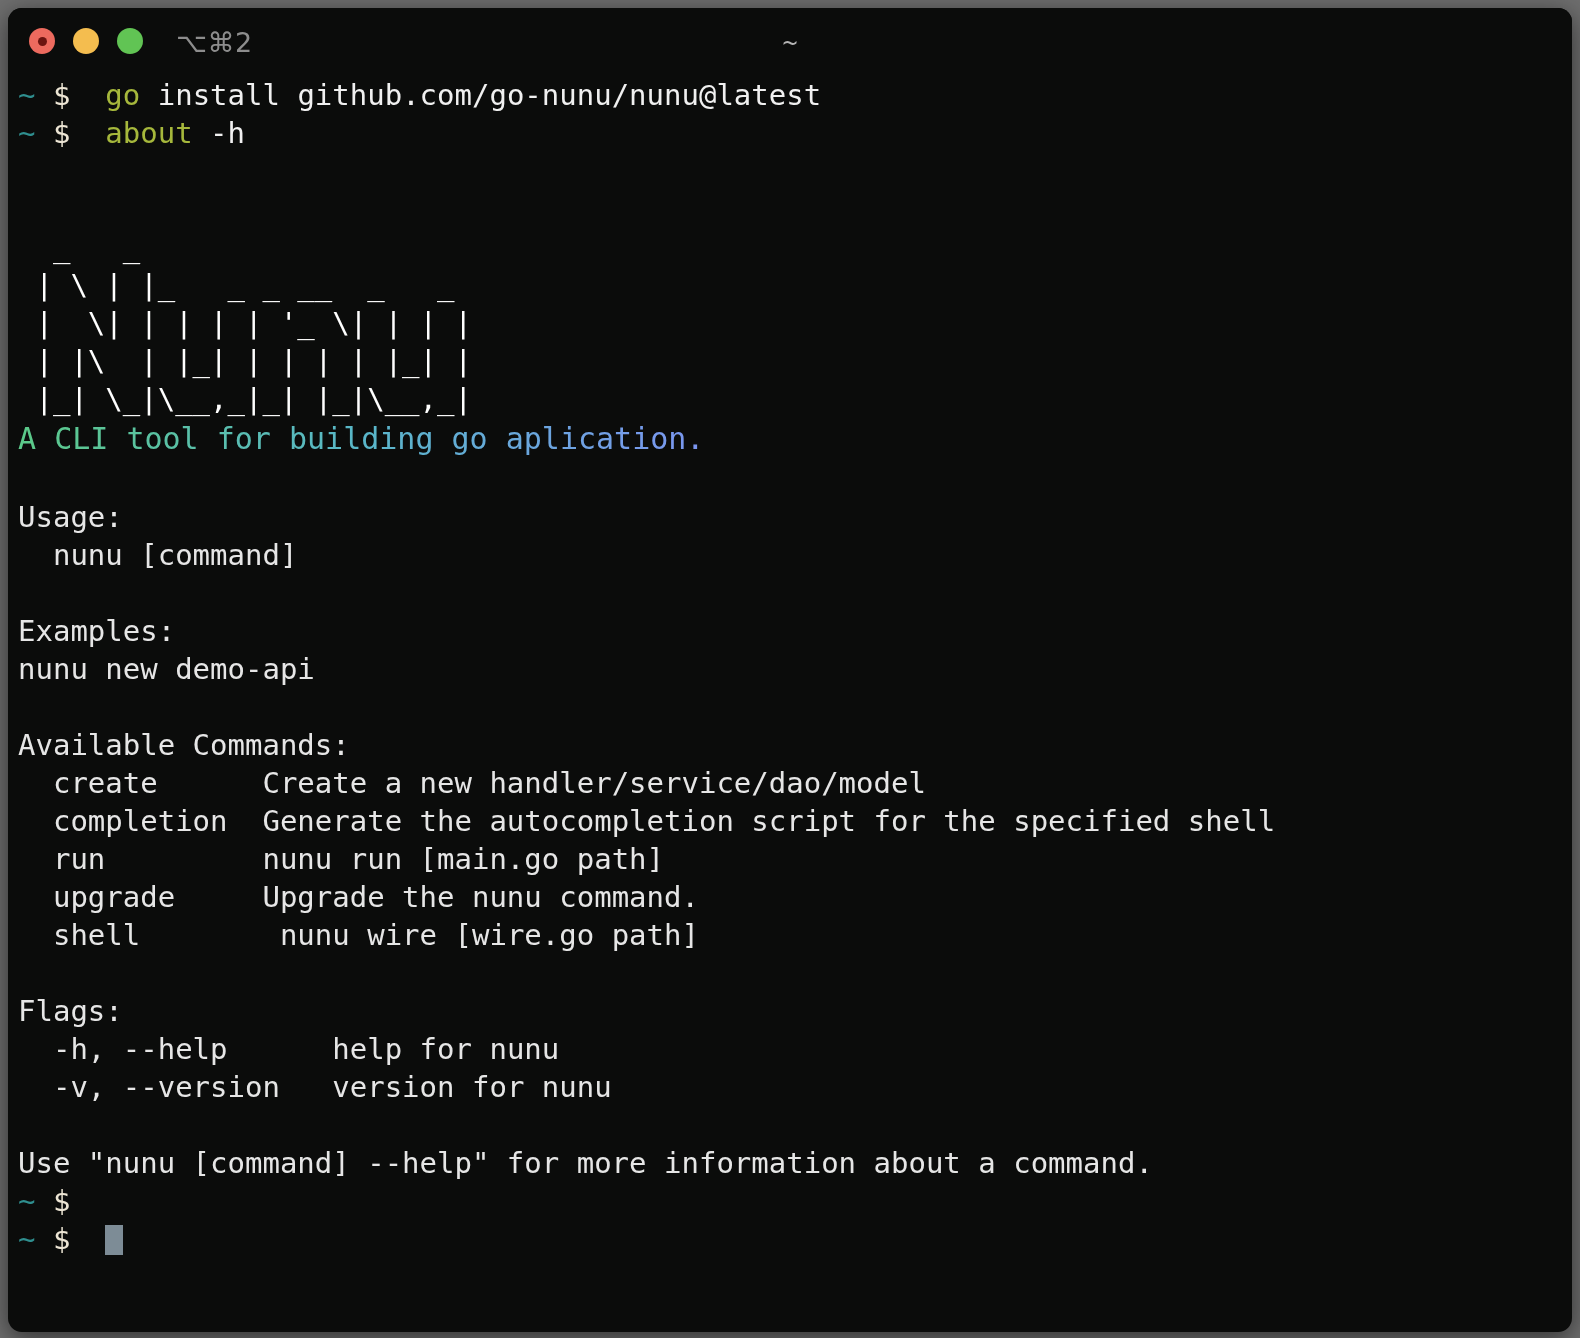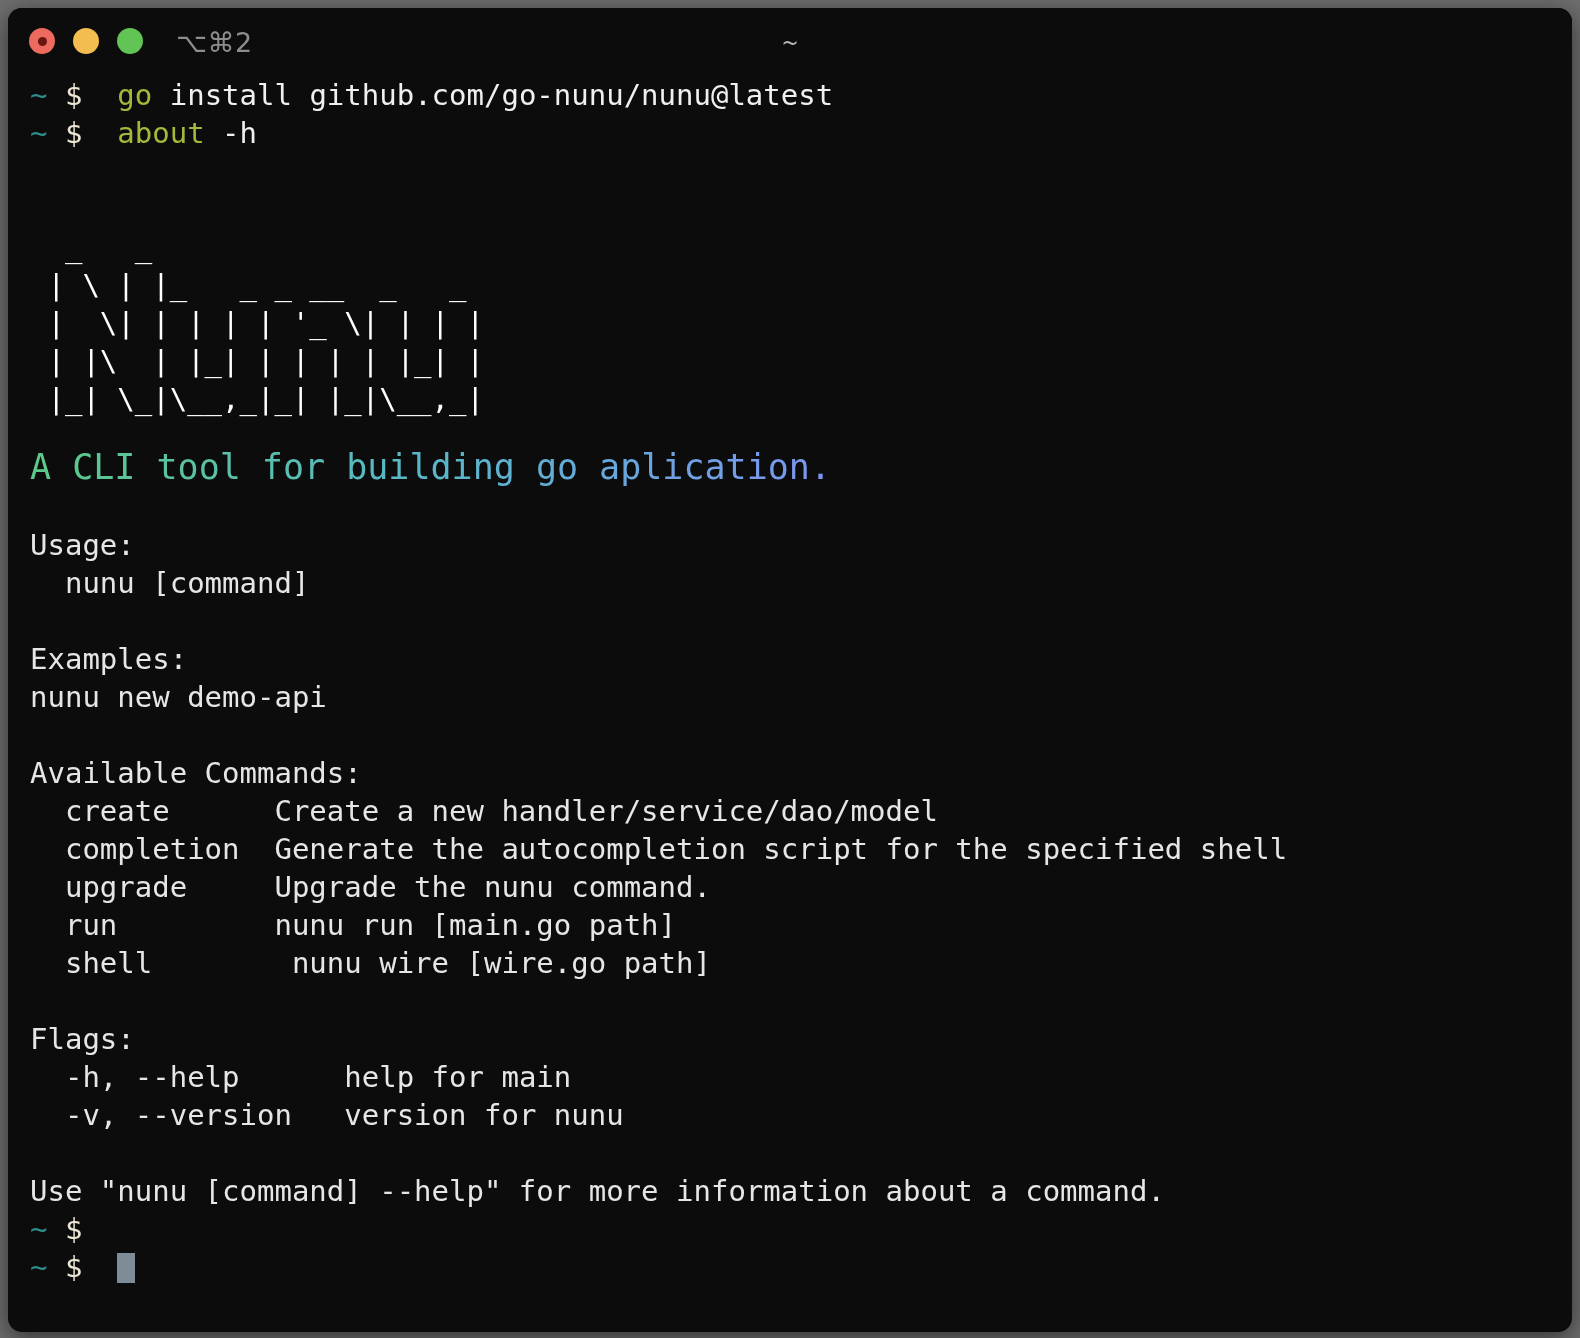--- a/index.html
+++ b/index.html
@@ -75,21 +75,21 @@
     left: 0; right: 0;
     top: 22px;
     text-align: center;
     color: #b5b5b5;
     font-size: 25px;
     line-height: 25px;
   }
 
   
   #terminal-body {
-    padding: 6px 0 0 12px;
+    padding: 6px 0 0 0;
     height: calc(100% - 62px);
     overflow: hidden;
   }
 
   .line {
     height: 38px;
     line-height: 38px;
     font-size: 29px;
     color: #e6e6e6;
     white-space: pre;
@@ -111,24 +111,23 @@
     height: 38px;
     white-space: pre;
     padding-left: 10px;
     letter-spacing: 0px;
   }
 
   
   #desc-line {
     height: 42px;
     line-height: 42px;
-    font-size: 35px;
+    font-size: 30px;
     white-space: pre;
     padding-left: 10px;
-    margin-top: 28px;
   }
   #desc-line span { white-space: pre; }
 
   
   .cursor-block {
     display: inline-block;
     width: 18px;
     height: 30px;
     background: #7d8c96;
     vertical-align: -6px;
@@ -175,30 +174,30 @@
 
     <div class="line">Examples:</div>
     <div class="line">nunu new demo-api</div>
 
     <div class="line blank"> </div>
 
     <div class="line">Available Commands:</div>
     <div id="commands-list">
         <div class="line"><span>  create      </span><span>Create a new handler/service/dao/model</span></div>
         <div class="line"><span>  completion  </span><span>Generate the autocompletion script for the specified shell</span></div>
+        <div class="line"><span>  run         </span><span>nunu run [main.go path]</span></div>
         <div class="line"><span>  upgrade     </span><span>Upgrade the nunu command.</span></div>
-        <div class="line"><span>  run         </span><span>nunu run [main.go path]</span></div>
         <div class="line"><span>  shell        </span><span>nunu wire [wire.go path]</span></div>
       </div>
 
     <div class="line blank"> </div>
 
     <div class="line">Flags:</div>
     <div id="flags-list">
-        <div class="line"><span>  -h, --help      </span><span>help for main</span></div>
+        <div class="line"><span>  -h, --help      </span><span>help for nunu</span></div>
         <div class="line"><span>  -v, --version   </span><span>version for nunu</span></div>
       </div>
 
     <div class="line blank"> </div>
 
     <div class="line">Use "nunu [command] --help" for more information about a command.</div>
 
     <div class="line"><span class="prompt-tilde">~</span> <span class="prompt-dollar">$</span></div>
     <div class="line"><span class="prompt-tilde">~</span> <span class="prompt-dollar">$</span>  <span class="cursor-block"></span></div>
 

